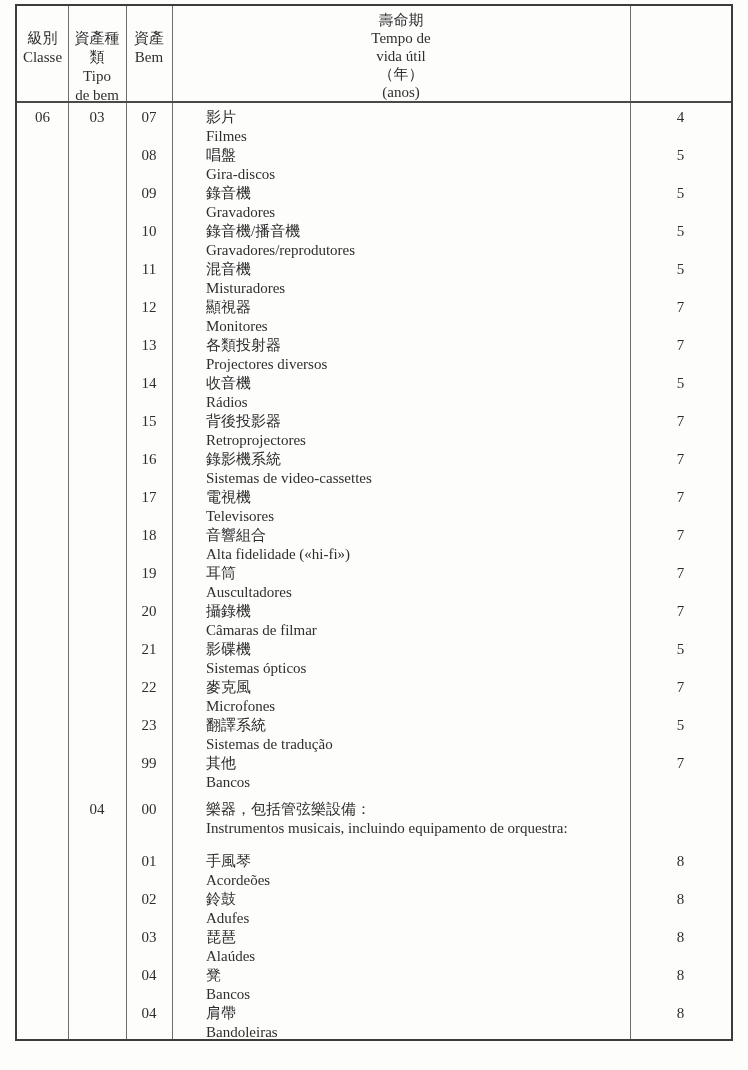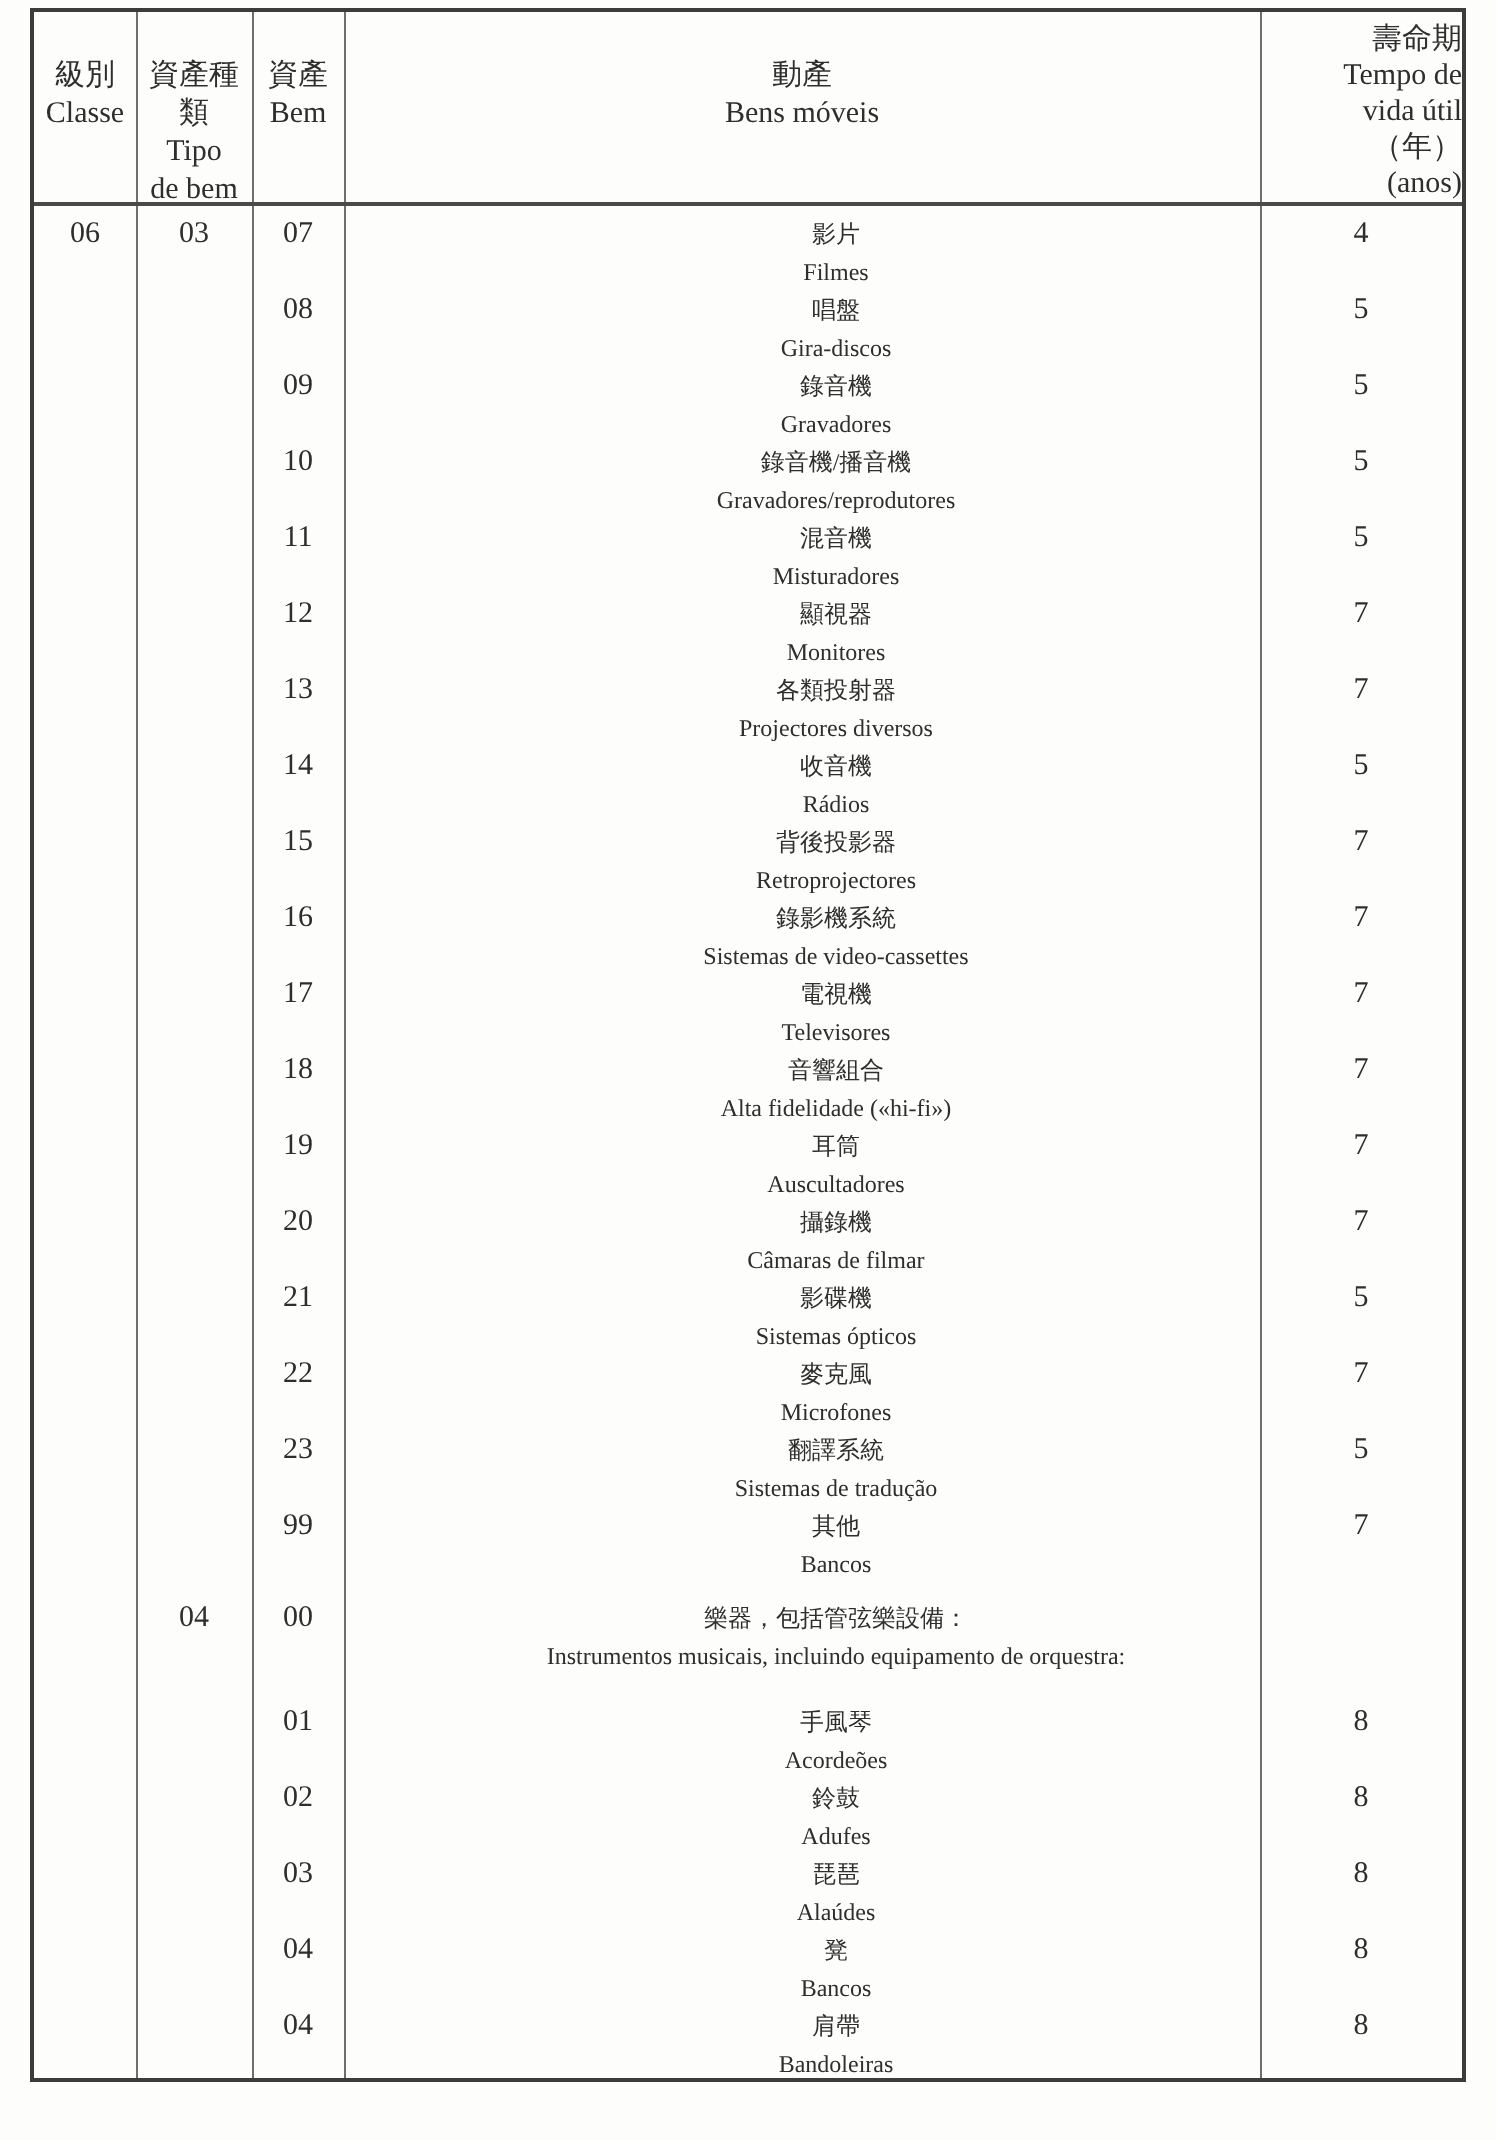--- a/index.html
+++ b/index.html
@@ -36,39 +36,38 @@
     box-sizing:border-box;
     display:grid;
     grid-template-columns:51px 58px 46px 458px 101px;
   }
   .hcell{
     text-align:center;
     font-size:15px;
     line-height:19px;
     padding-top:23px;
   }
-  .hcell.life{padding-top:5px;line-height:18px;text-align:right;}
+  .hcell.life{padding-top:5px;line-height:18px;}
   
   .tbody{padding-top:5px;position:relative;}
   .row{
     display:grid;
     grid-template-columns:51px 58px 46px 458px 101px;
     min-height:38px;
     align-items:start;
   }
   .row .num{
     text-align:center;
     font-size:15px;
     line-height:19px;
   }
   .row .desc{
     padding-left:34px;
-    font-size:12px;
+    font-size:15px;
     line-height:19px;
-    text-align:center;
   }
   .row.section{margin-top:8px;margin-bottom:14px;}
   .row.section .desc{}
   .row .years{
     text-align:center;
     font-size:15px;
     line-height:19px;
   }
   .zh,.pt{min-height:19px;}
 </style>
@@ -88,24 +87,20 @@
     </div>
     <div class="hcell">
       <div>資產種類</div>
       <div>Tipo</div>
       <div>de bem</div>
     </div>
     <div class="hcell">
       <div>資產</div>
       <div>Bem</div>
     </div>
-    <div class="hcell">
-      <div>動產</div>
-      <div>Bens móveis</div>
-    </div>
     <div class="hcell life">
       <div>壽命期</div>
       <div>Tempo de</div>
       <div>vida útil</div>
       <div>（年）</div>
       <div>(anos)</div>
     </div>
   </div>
 
   <div class="tbody" id="tbody">

